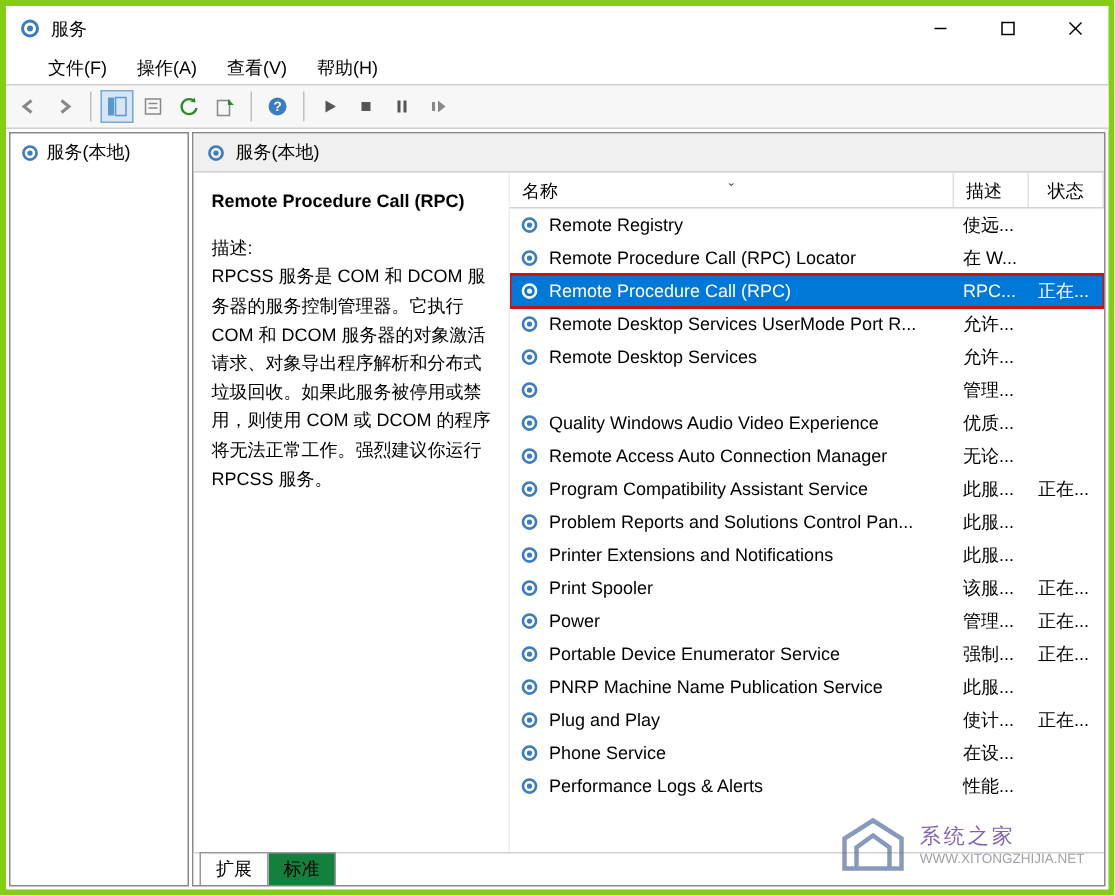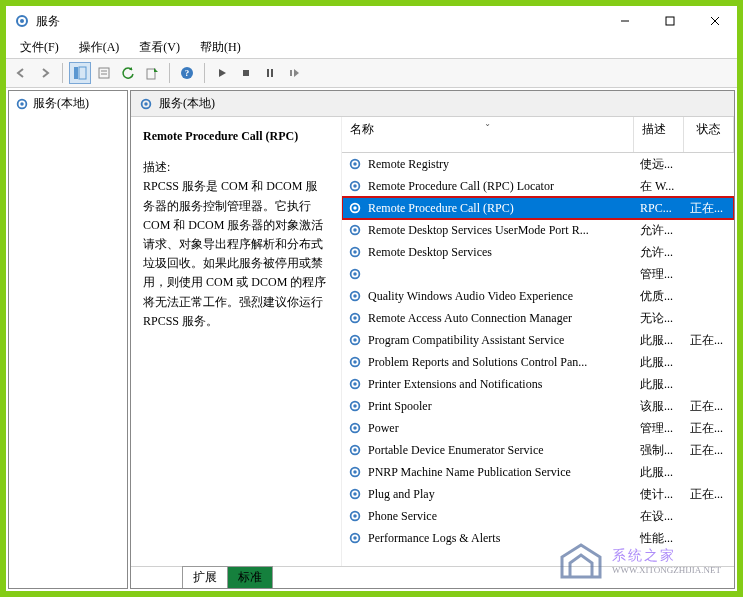--- a/index.html
+++ b/index.html
@@ -1,56 +1,56 @@
 <!DOCTYPE html>
 <html><head>
 <meta charset="utf-8">
 <style>
   * { box-sizing: border-box; }
   html, body { margin:0; padding:0; font-family: "Microsoft YaHei", "Segoe UI", sans-serif; font-size:12px; color:#000; background:#fff; }
-  .window { width:743px; height:597px; border:6px solid #84cc16; display:flex; flex-direction:column; background:#fff; position:relative;font-family:Liberation Serif, serif; }
+  .window { width:743px; height:597px; border:4px solid #84cc16; display:flex; flex-direction:column; background:#fff; position:relative; }
   .titlebar { height:30px; display:flex; align-items:center; padding:0 0 0 8px; }
   .titlebar .title-icon { width:16px; height:16px; margin-right:6px; }
   .titlebar .title { flex:1; font-size:12px; }
   .win-controls { display:flex; height:100%; }
   .win-btn { width:45px; display:flex; align-items:center; justify-content:center; }
   .win-btn svg { width:10px; height:10px; }
-  .menubar { height:22px; display:flex; align-items:center; padding:0 6px; gap:4px; }
+  .menubar { height:22px; display:flex; align-items:center; padding:0 20px; gap:4px; }
   .menu-item { padding:2px 8px; }
   .toolbar { height:30px; border-top:1px solid #d0d0d0; border-bottom:1px solid #d0d0d0; display:flex; align-items:center; padding:0 4px; background:#f7f7f7; gap:2px; }
   .tool-btn { width:22px; height:22px; display:flex; align-items:center; justify-content:center; border:1px solid transparent; }
   .tool-btn.selected { border:1px solid #7aa7d6; background:#d6e6f5; }
   .tool-divider { width:1px; height:20px; background:#c0c0c0; margin:0 4px; }
   .body { flex:1; display:flex; border-top:0; overflow:hidden; }
   .left-pane { width:120px; border:1px solid #888; margin:2px 0 2px 2px; background:#fff; }
   .left-pane-header { display:flex; align-items:center; padding:4px 6px; gap:4px; }
   .right-pane { flex:1; display:flex; flex-direction:column; margin:2px 2px 2px 2px; border:1px solid #888; background:#fff; overflow:hidden;}
   .right-header { display:flex; align-items:center; gap:6px; padding:4px 8px; border-bottom:1px solid #d0d0d0; background:#f0f0f0; height: 26px;}
   .right-body { flex:1; display:flex; overflow:hidden; }
   .detail-pane { width:210px; padding:10px 12px; line-height:1.6; overflow:hidden;}
   .detail-title { font-weight:bold; margin-bottom:12px;}
   .list-pane { flex:1; display:flex; flex-direction:column; border-left:1px solid #eee; overflow:hidden;}
-  .list-header { display:flex; border-bottom:1px solid #d0d0d0; height:36px;}
+  .list-header { display:flex; border-bottom:1px solid #d0d0d0; height:24px;}
   .col { padding:4px 8px; border-right:1px solid #e0e0e0; font-size:12px; position:relative;}
   .col.name   { flex:1; min-width:0;}
   .col.desc   { width:50px;}
   .col.stat   { width:50px;text-align:center;}
   .sort-arrow { position:absolute; left:50%; top:2px; transform:translateX(-50%); font-size:8px; color:#555;}
   .list-body { flex:1; overflow-y:scroll; }
   .row { display:flex; align-items:center; height:22px; }
   .row .cell-name { flex:1; display:flex; align-items:center; gap:6px; padding-left:6px; min-width:0; white-space:nowrap; overflow:hidden; text-overflow:ellipsis;text-align:right;}
   .row .cell-desc { width:50px; padding:0 4px; white-space:nowrap; overflow:hidden; text-overflow:ellipsis;}
   .row .cell-stat { width:48px; padding:0 4px; white-space:nowrap; overflow:hidden; text-overflow:ellipsis;}
   .row.selected { background:#0078d7; color:#fff; outline:2px solid #d01010; outline-offset:-1px; }
   .svc-icon { width:14px; height:14px; flex-shrink:0;}
   .tabs { height:22px; border-top:1px solid #d0d0d0; display:flex; align-items:flex-end; padding-left:4px; background:#fff;}
   .tab { border:1px solid #999; border-bottom:none; padding:2px 10px; margin-right:-1px; background:#15803d; font-size:12px;}
-  .tab.active { background:#fff; border-bottom:1px solid #fff; position:relative; top:1px;margin-left:47px;}
+  .tab.active { background:#fff; border-bottom:1px solid #fff; position:relative; top:1px;}
   .watermark { position:absolute; right:16px; bottom:10px; opacity:.7; display:flex; align-items:center; gap:8px; pointer-events:none;}
-  .watermark-text { color:#8b5cf6; font-size:14px; letter-spacing:2px;}
+  .watermark-text { color:#4c1d95; font-size:14px; letter-spacing:2px;}
   
   .list-body::-webkit-scrollbar { width:17px; }
   .list-body::-webkit-scrollbar-track { background:#f0f0f0; }
   .list-body::-webkit-scrollbar-thumb { background:#c0c0c0; border:1px solid #a0a0a0;}
 </style>
 </head>
 <body>
 
 <div class="window">
 

